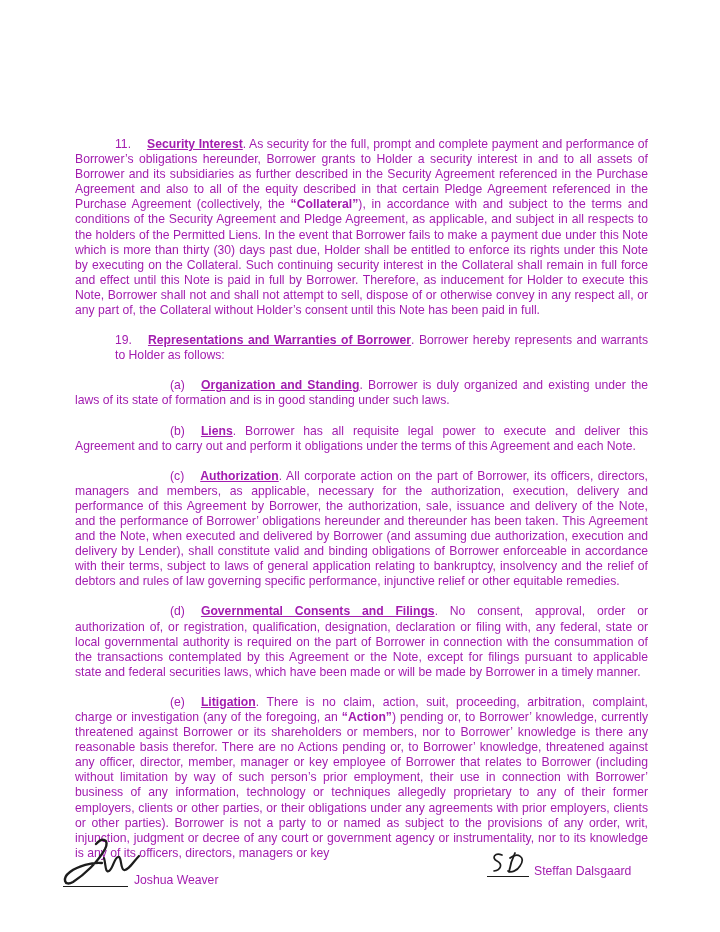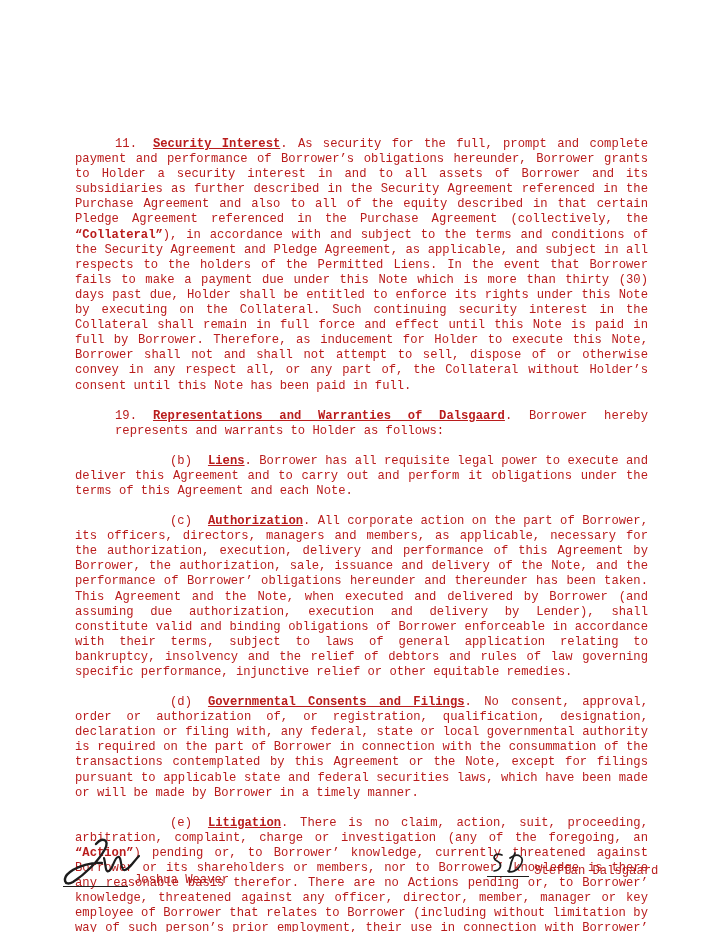--- a/index.html
+++ b/index.html
@@ -1,21 +1,21 @@
 <!DOCTYPE html>
 <html><head>
 <meta charset="utf-8">
 <style>
   * { margin:0; padding:0; box-sizing:border-box; }
   html, body { background:#ffffff; }
   body { width:720px; height:932px; }
   .page {
     position:relative; width:720px; height:932px; background:#ffffff; overflow:hidden;
-    font-family:Liberation Mono, monospace;
-    font-size:12.2px; line-height:15.1px; color:#b91c1c;
+    font-family:Liberation Sans, sans-serif;
+    font-size:12.2px; line-height:15.1px; color:#a21caf;
   }
   .content { position:absolute; left:75px; top:137px; width:573px; }
   p.para { text-align:justify; margin:0 0 15px 0; }
   p.sec  { text-indent:40px; }
   p.hang { margin-left:40px; text-indent:0; }
   p.sub  { text-indent:95px; }
   .tab { display:inline-block; width:16px; }
   .hu { font-weight:bold; text-decoration:underline; }
   .b  { font-weight:bold; }
 
@@ -31,22 +31,23 @@
   #sig-right .sig-name { position:absolute; left:47px; top:14px; }
 </style>
 </head>
 <body>
 
 <div class="page">
   <div class="content">
 
     <p class="para sec"><span>11.</span><span class="tab"></span><span class="hu">Security Interest</span><span>. As security for the full, prompt and complete payment and performance of Borrower’s obligations hereunder, Borrower grants to Holder a security interest in and to all assets of Borrower and its subsidiaries as further described in the Security Agreement referenced in the Purchase Agreement and also to all of the equity described in that certain Pledge Agreement referenced in the Purchase Agreement (collectively, the </span><span class="b">“Collateral”</span><span>), in accordance with and subject to the terms and conditions of the Security Agreement and Pledge Agreement, as applicable, and subject in all respects to the holders of the Permitted Liens. In the event that Borrower fails to make a payment due under this Note which is more than thirty (30) days past due, Holder shall be entitled to enforce its rights under this Note by executing on the Collateral. Such continuing security interest in the Collateral shall remain in full force and effect until this Note is paid in full by Borrower. Therefore, as inducement for Holder to execute this Note, Borrower shall not and shall not attempt to sell, dispose of or otherwise convey in any respect all, or any part of, the Collateral without Holder’s consent until this Note has been paid in full.</span></p>
 
-    <p class="para hang"><span>19.</span><span class="tab"></span><span class="hu">Representations and Warranties of Dalsgaard</span><span>. Borrower hereby represents and warrants to Holder as follows:</span></p>
+    <p class="para hang"><span>19.</span><span class="tab"></span><span class="hu">Representations and Warranties of Borrower</span><span>. Borrower hereby represents and warrants to Holder as follows:</span></p>
 
+    <p class="para sub"><span>(a)</span><span class="tab"></span><span class="hu">Organization and Standing</span><span>. Borrower is duly organized and existing under the laws of its state of formation and is in good standing under such laws.</span></p>
 
     <p class="para sub"><span>(b)</span><span class="tab"></span><span class="hu">Liens</span><span>. Borrower has all requisite legal power to execute and deliver this Agreement and to carry out and perform it obligations under the terms of this Agreement and each Note.</span></p>
 
     <p class="para sub"><span>(c)</span><span class="tab"></span><span class="hu">Authorization</span><span>. All corporate action on the part of Borrower, its officers, directors, managers and members, as applicable, necessary for the authorization, execution, delivery and performance of this Agreement by Borrower, the authorization, sale, issuance and delivery of the Note, and the performance of Borrower’ obligations hereunder and thereunder has been taken. This Agreement and the Note, when executed and delivered by Borrower (and assuming due authorization, execution and delivery by Lender), shall constitute valid and binding obligations of Borrower enforceable in accordance with their terms, subject to laws of general application relating to bankruptcy, insolvency and the relief of debtors and rules of law governing specific performance, injunctive relief or other equitable remedies.</span></p>
 
     <p class="para sub"><span>(d)</span><span class="tab"></span><span class="hu">Governmental Consents and Filings</span><span>. No consent, approval, order or authorization of, or registration, qualification, designation, declaration or filing with, any federal, state or local governmental authority is required on the part of Borrower in connection with the consummation of the transactions contemplated by this Agreement or the Note, except for filings pursuant to applicable state and federal securities laws, which have been made or will be made by Borrower in a timely manner.</span></p>
 
     <p class="para sub"><span>(e)</span><span class="tab"></span><span class="hu">Litigation</span><span>. There is no claim, action, suit, proceeding, arbitration, complaint, charge or investigation (any of the foregoing, an </span><span class="b">“Action”</span><span>) pending or, to Borrower’ knowledge, currently threatened against Borrower or its shareholders or members, nor to Borrower’ knowledge is there any reasonable basis therefor. There are no Actions pending or, to Borrower’ knowledge, threatened against any officer, director, member, manager or key employee of Borrower that relates to Borrower (including without limitation by way of such person’s prior employment, their use in connection with Borrower’ business of any information, technology or techniques allegedly proprietary to any of their former employers, clients or other parties, or their obligations under any agreements with prior employers, clients or other parties). Borrower is not a party to or named as subject to the provisions of any order, writ, injunction, judgment or decree of any court or government agency or instrumentality, nor to its knowledge is any of its officers, directors, managers or key</span></p>
 
   </div>

